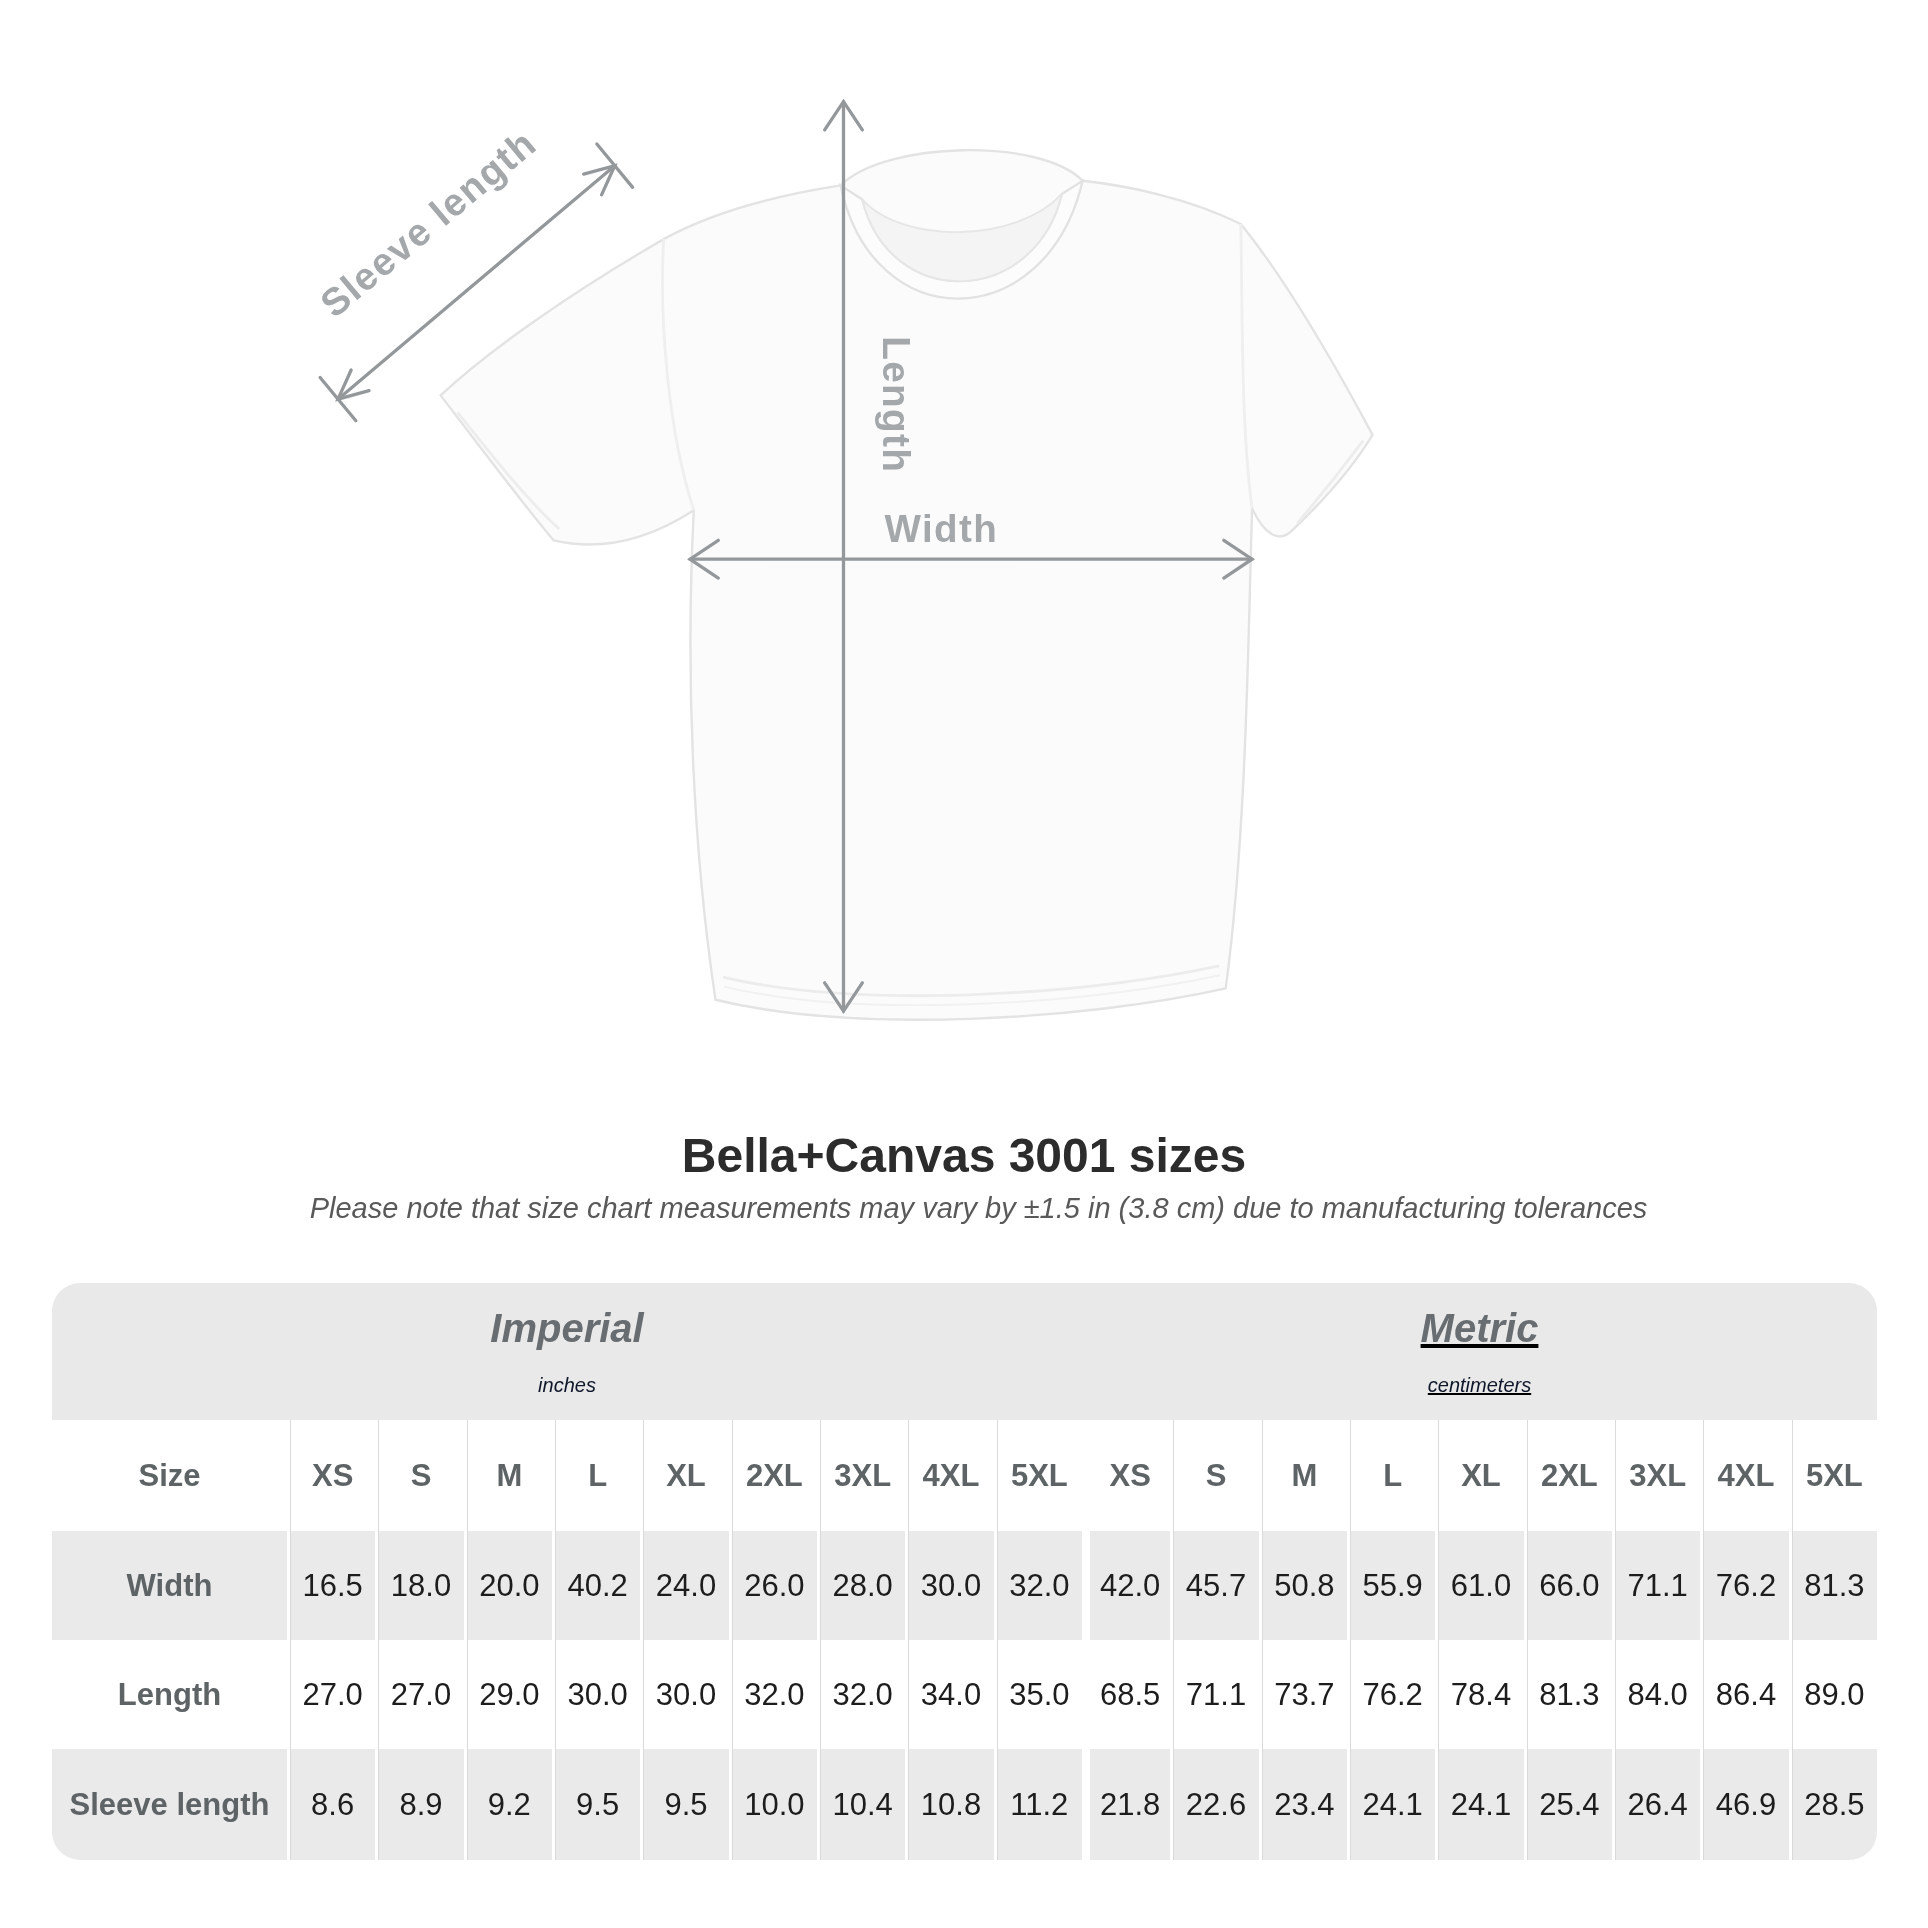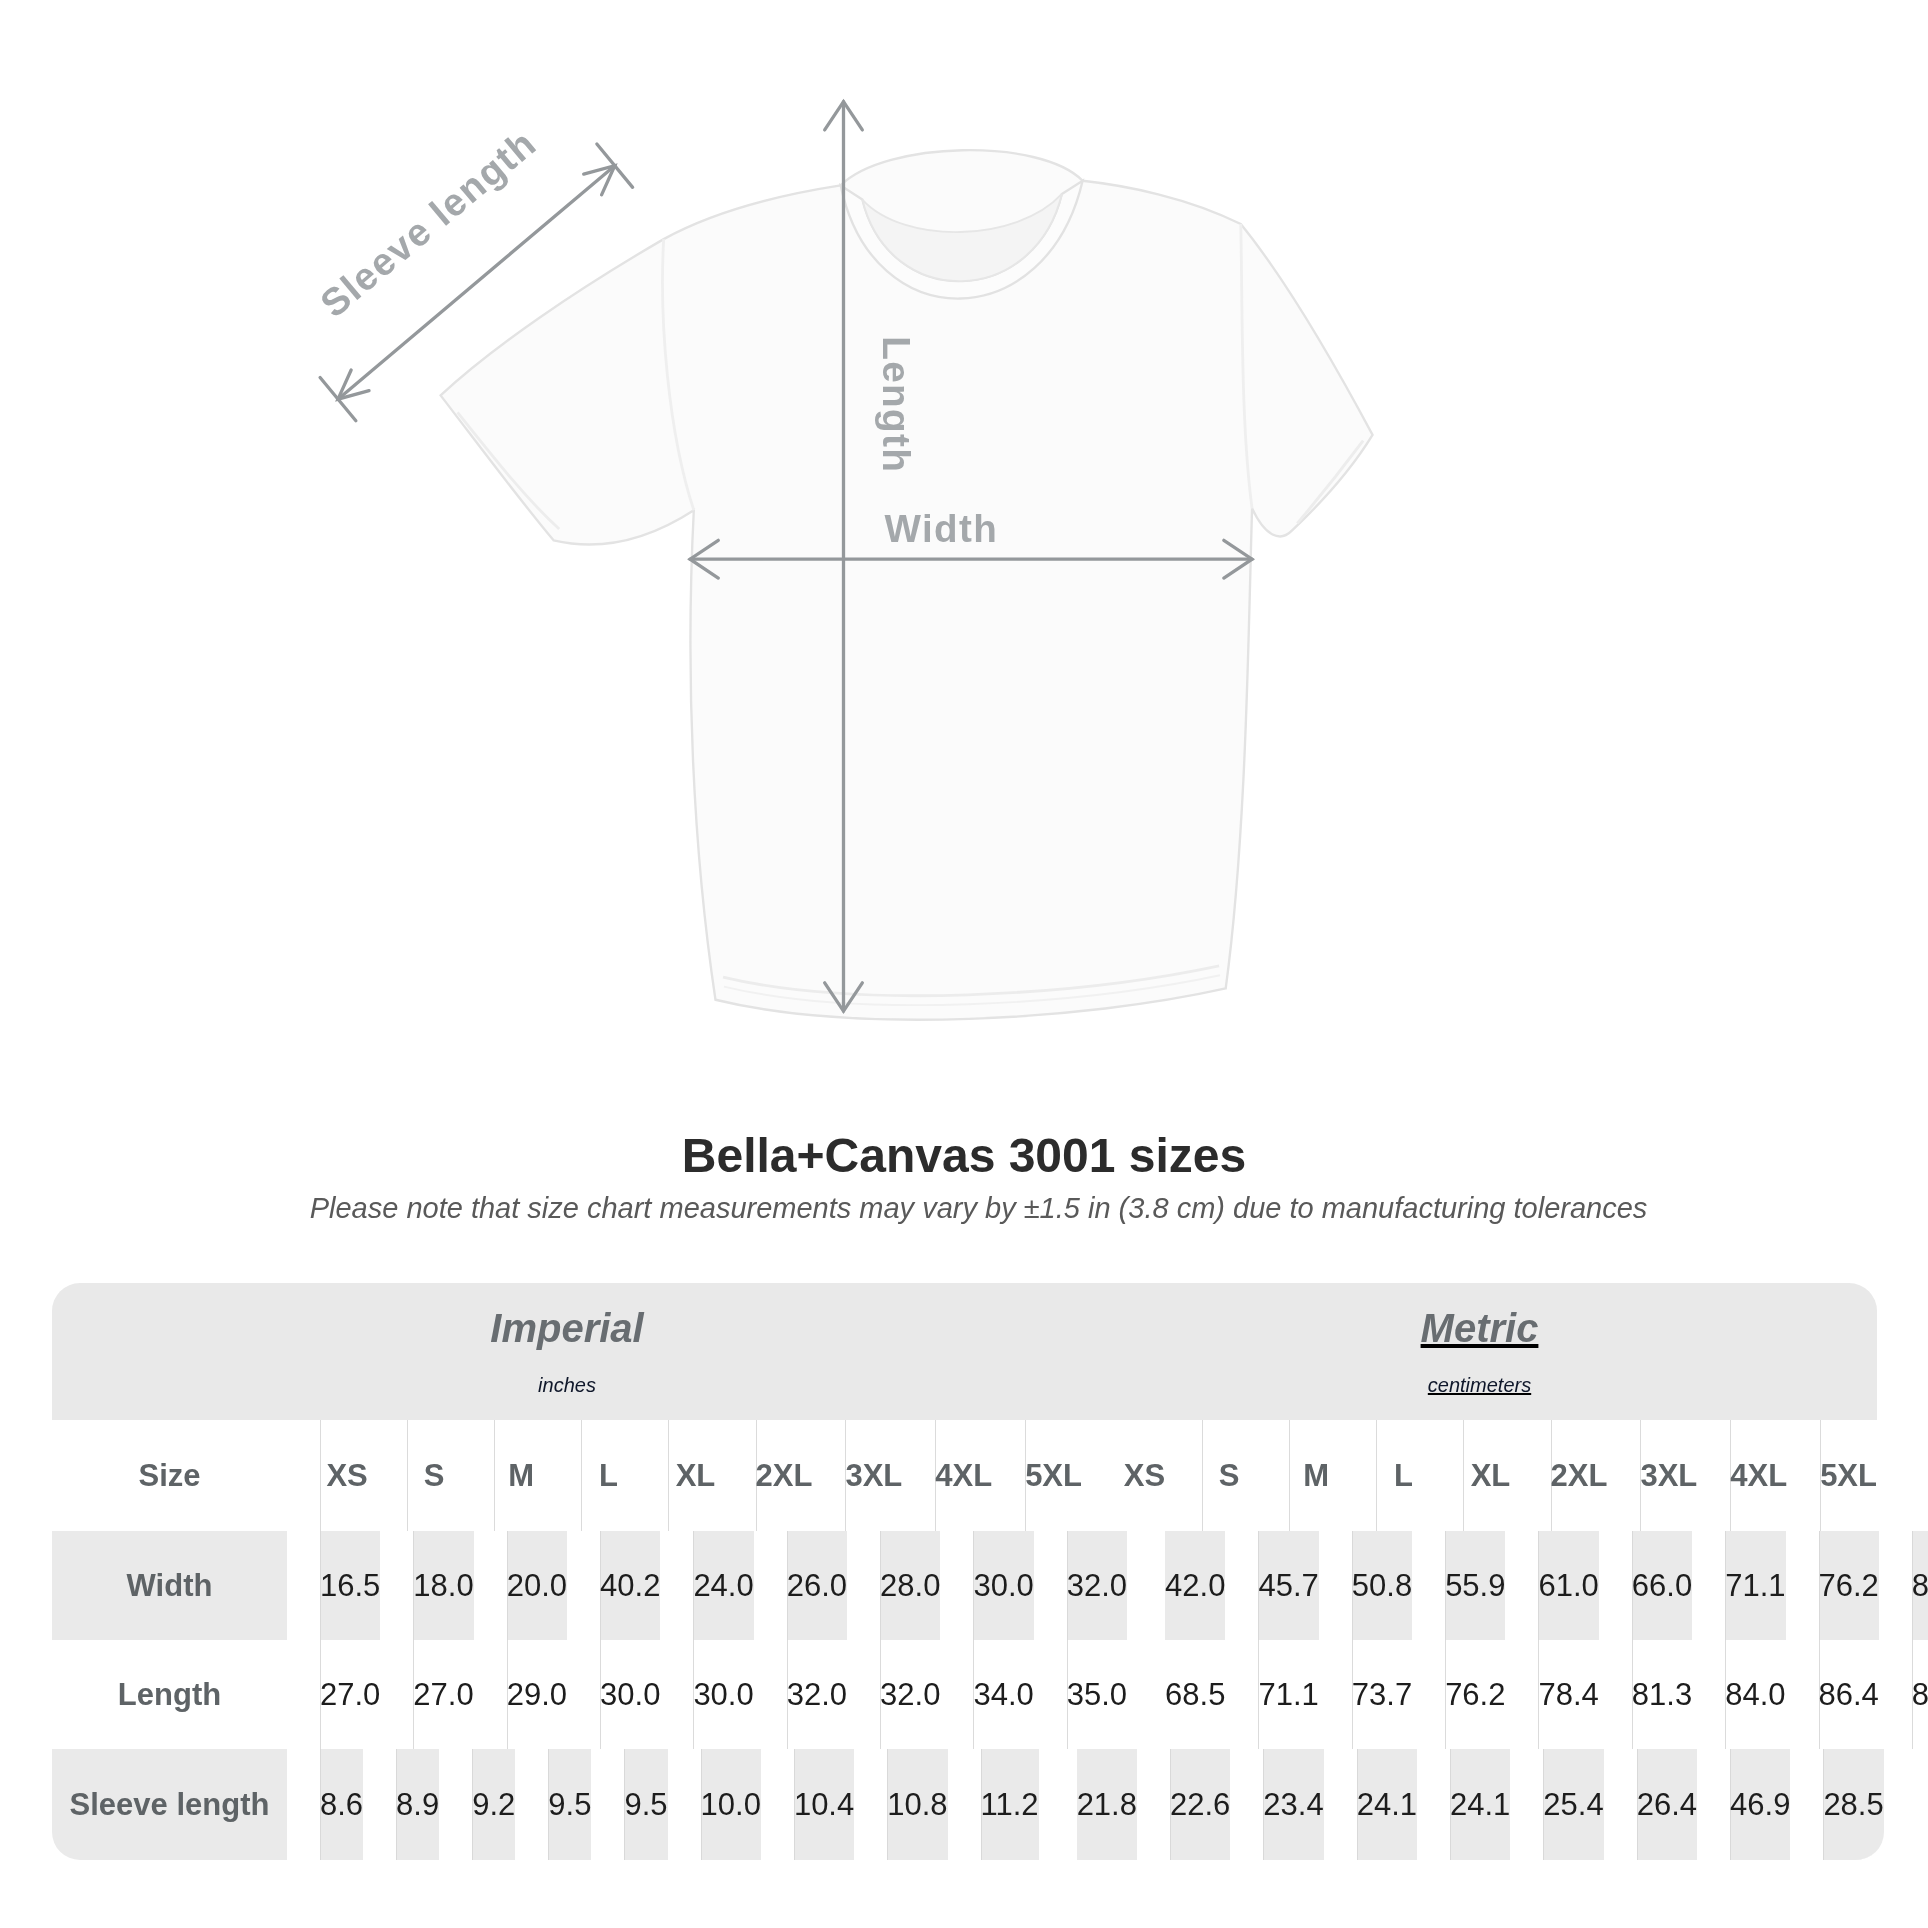--- a/index.html
+++ b/index.html
@@ -19,21 +19,21 @@
 
   
   .sizetable{position:absolute;left:52px;top:1283px;width:1825px;}
   .band{display:flex;height:137px;background:#e9e9e9;border-radius:28px 28px 0 0;}
   .group{display:flex;flex-direction:column;align-items:center;justify-content:center;gap:23px;}
   .g-imperial{width:1030px;}
   .g-metric{width:795px;text-decoration:underline;}
   .gtitle{font-style:italic;font-weight:bold;font-size:40px;color:#686d71;}
   .gunit{font-style:italic;font-size:20px;color:#0f172a;}
 
-  .trow{display:grid;grid-template-columns:235px repeat(18,1fr);height:109px;gap:30px;}
+  .trow{display:grid;grid-template-columns:235px repeat(18,1fr);height:109px;}
   .thead{height:111px;}
   .trow.last{height:111px;}
   .c{display:flex;align-items:center;justify-content:center;
      background:#ffffff;background-clip:padding-box;box-sizing:border-box;
      font-size:31px;color:#1d1d1d;}
   .c + .c{border-left:3.8px solid #ffffff;box-shadow:inset 0.9px 0 0 #d7d7d7;}
   .c.gsep{border-left:8.5px solid #ffffff;box-shadow:none;}
   .stripe .c{background:#eaeaea;}
   .c.label,.thead .c{font-weight:bold;color:#5e6366;}
   .trow.last .c:first-child{border-bottom-left-radius:28px;}

